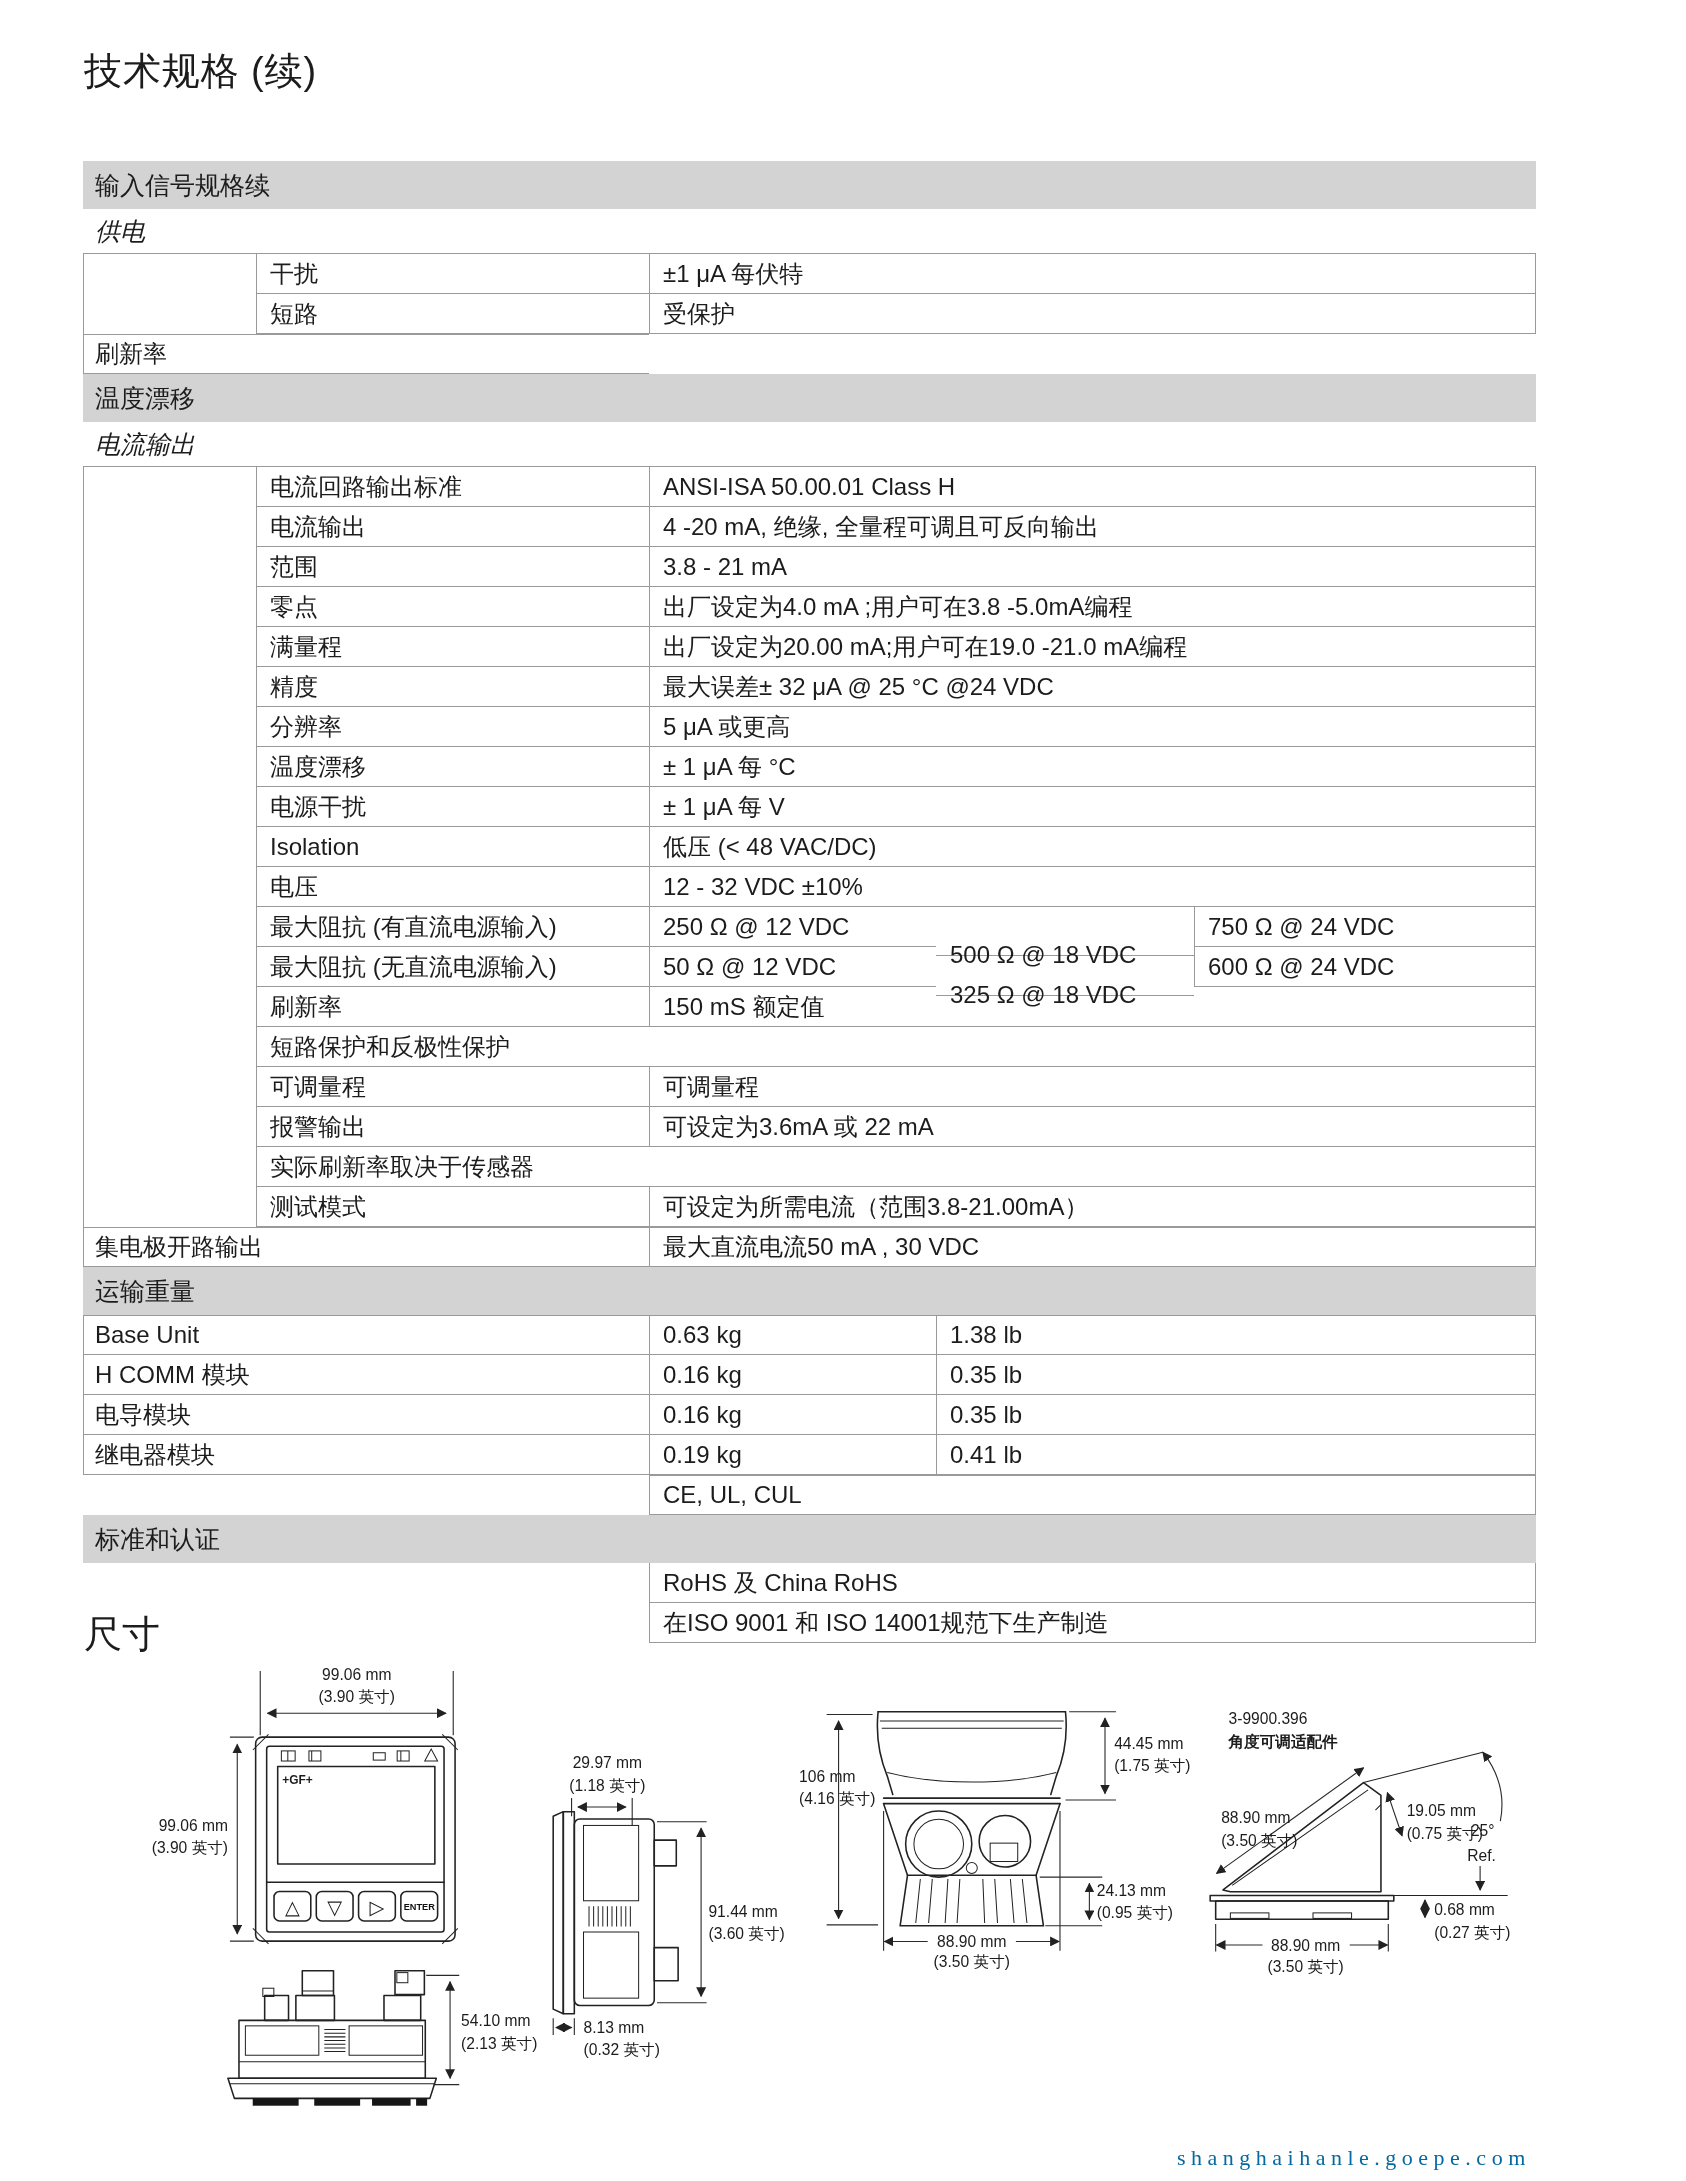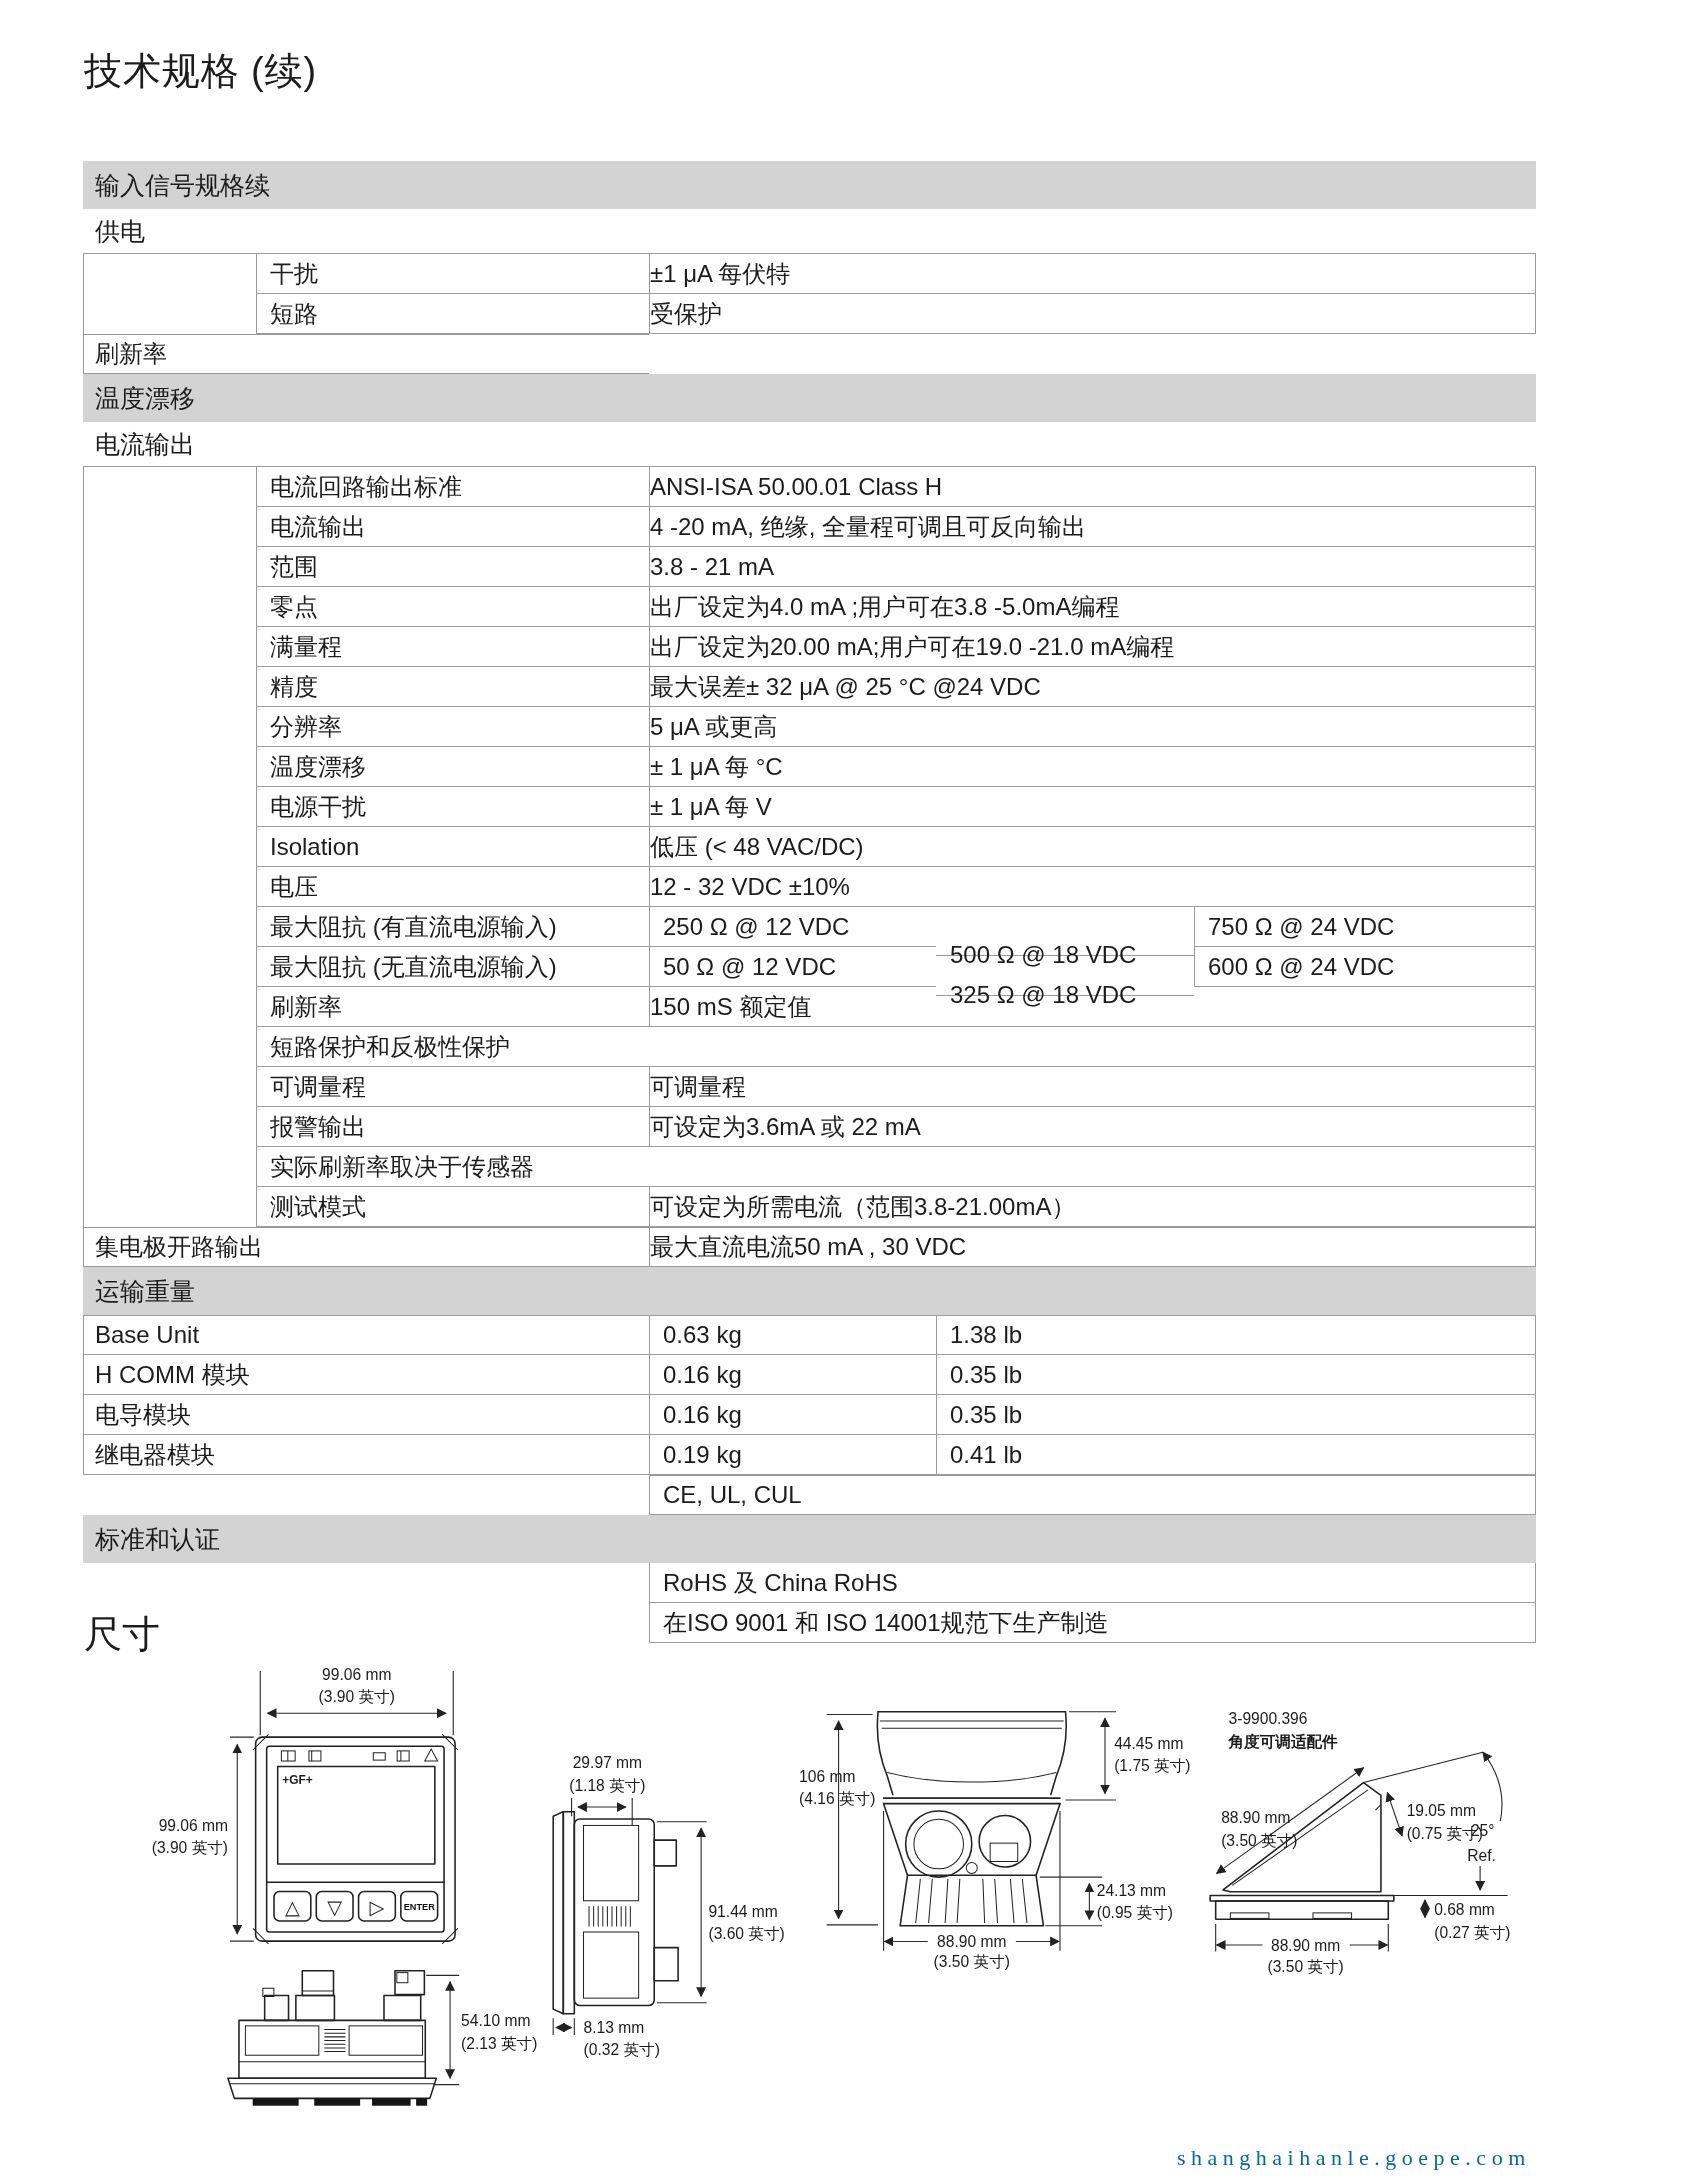--- a/index.html
+++ b/index.html
@@ -7,27 +7,27 @@
   .page{position:relative;width:1686px;height:2182px;background:#fff;overflow:hidden;
         font-family:"Liberation Sans",sans-serif;color:var(--ink);}
   .title{position:absolute;left:84px;top:46px;font-size:38px;letter-spacing:0.9px;}
   .dim-title{position:absolute;left:84px;top:1609px;font-size:38px;}
   .spec{position:absolute;left:83px;top:161px;width:1453px;}
   .trow{display:flex;align-items:stretch;}
   .trow>div{display:flex;align-items:center;box-sizing:border-box;min-width:0;}
   .trow span{white-space:nowrap;}
   .section{height:48px;background:var(--bar);}
   .bar{width:100%;padding-left:12px;font-size:25px;}
-  .group{height:44px;border-bottom:0.9px solid var(--bc);}
+  .group{height:44px;border-bottom:0.9px solid var(--bc);font-style:italic;}
   .glab{width:100%;padding-left:12px;font-size:25px;}
   .sub,.sub3,.top,.note,.weight,.cert{height:40px;font-size:24px;}
   .c0{width:173px;border-left:0.9px solid var(--bc);}
   .cl{width:393px;border-left:0.9px solid var(--bc);border-bottom:0.9px solid var(--bc);padding-left:13px;}
   .cv{flex:1;border-left:0.9px solid var(--bc);border-bottom:0.9px solid var(--bc);
-      border-right:0.9px solid var(--bc);}
+      border-right:0.9px solid var(--bc);padding-left:13px;}
   .cva{width:287px;border-left:0.9px solid var(--bc);border-bottom:0.9px solid var(--bc);padding-left:13px;}
   .cvb{width:258px;border-left:0.9px solid var(--bc);border-bottom:0.9px solid var(--bc);padding-left:13px;margin-top:48px;}
   .cvc{flex:1;border-left:0.9px solid var(--bc);border-bottom:0.9px solid var(--bc);
        border-right:0.9px solid var(--bc);padding-left:13px;}
   .ctl{width:566px;border-left:0.9px solid var(--bc);border-bottom:0.9px solid var(--bc);padding-left:11px;}
   .cnote{flex:1;border-left:0.9px solid var(--bc);border-bottom:0.9px solid var(--bc);
          border-right:0.9px solid var(--bc);padding-left:13px;}
   .cwl{width:566px;border-left:0.9px solid var(--bc);border-bottom:0.9px solid var(--bc);padding-left:11px;}
   .cw1{width:287px;border-left:0.9px solid var(--bc);border-bottom:0.9px solid var(--bc);padding-left:13px;}
   .cw2{flex:1;border-left:0.9px solid var(--bc);border-bottom:0.9px solid var(--bc);

